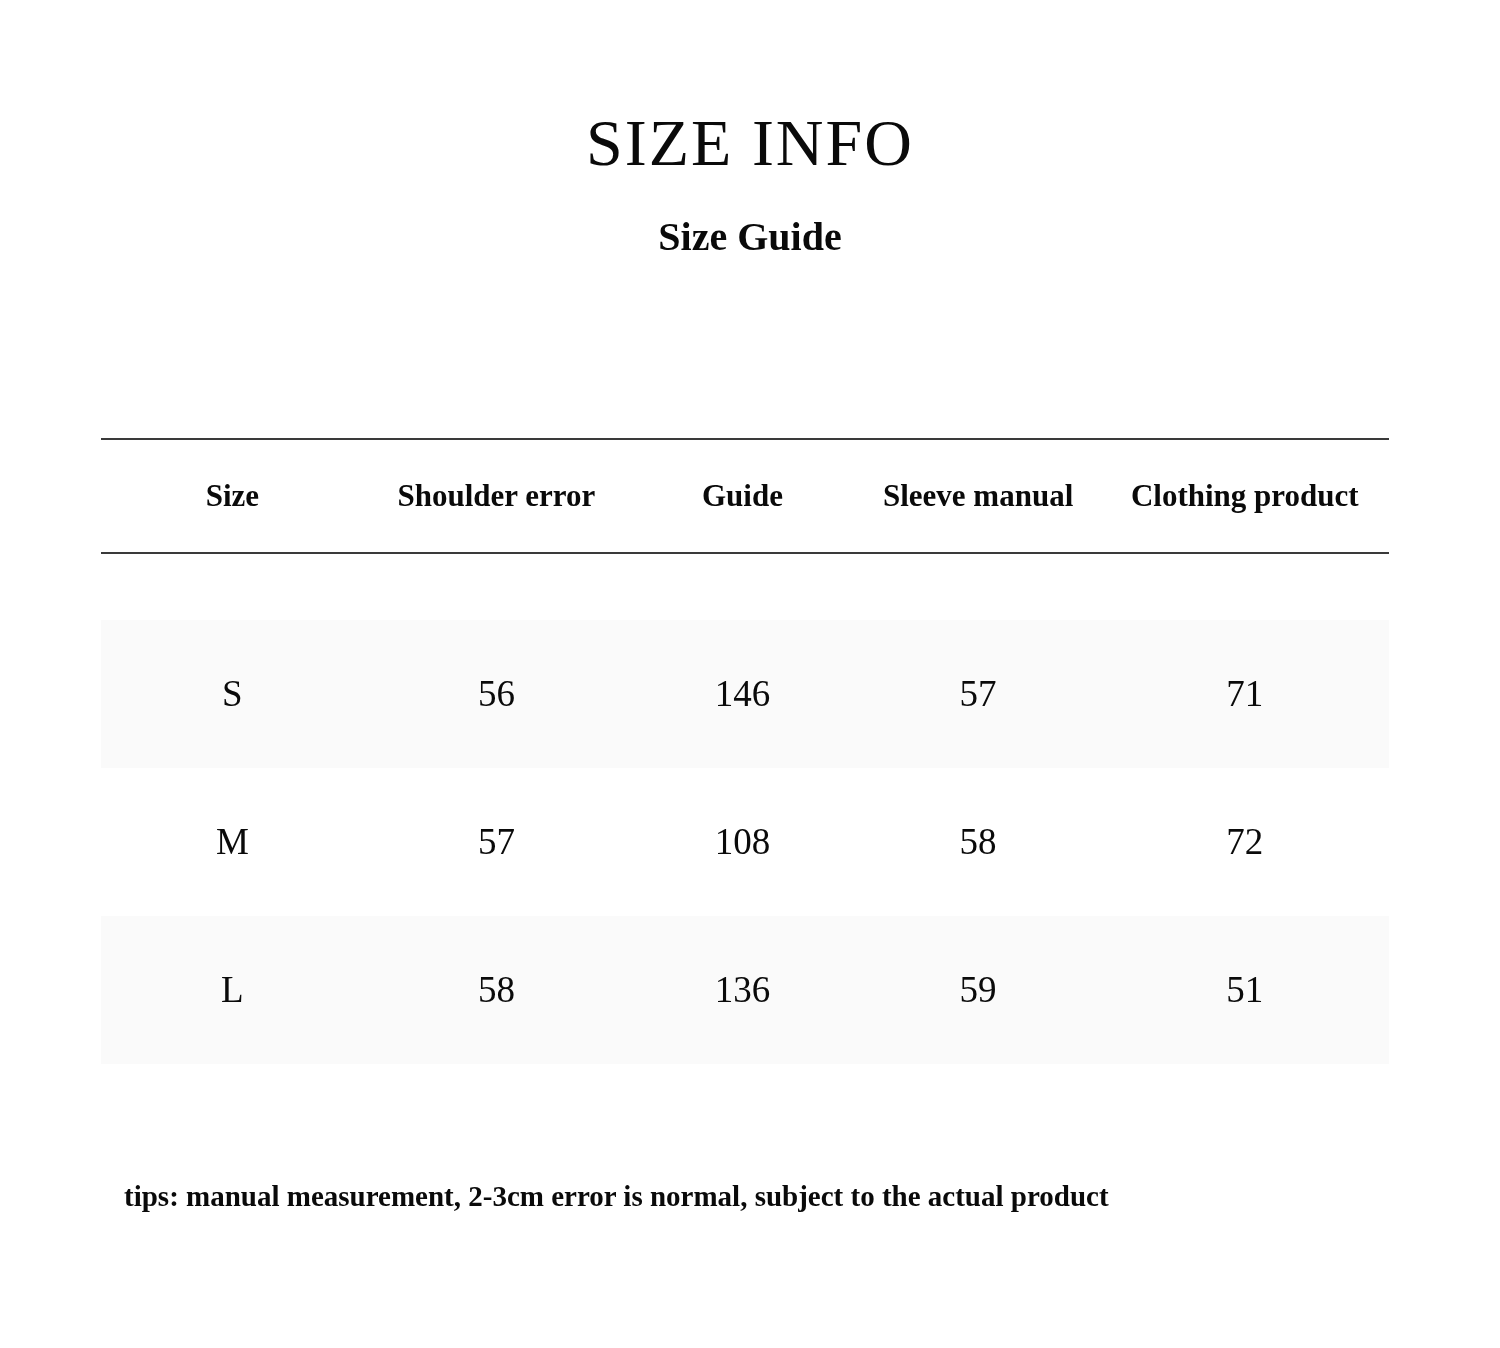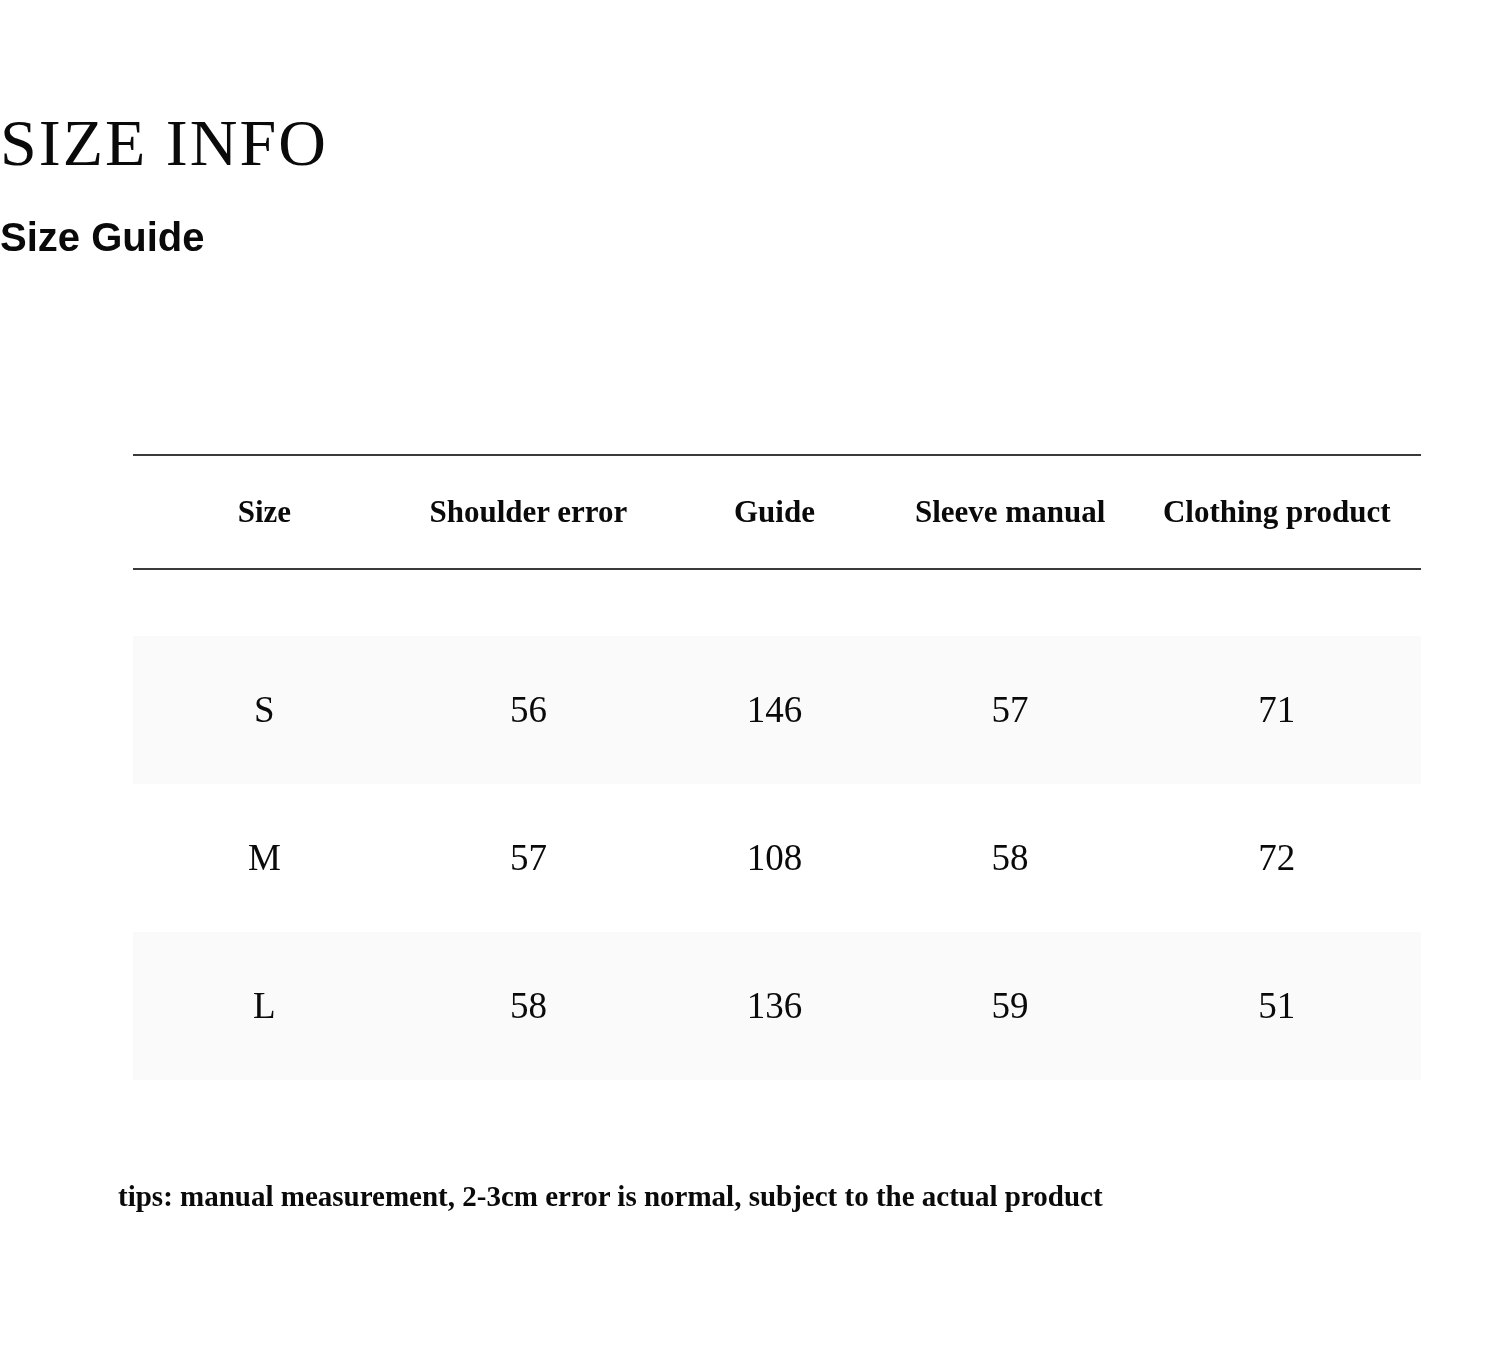--- a/index.html
+++ b/index.html
@@ -15,44 +15,43 @@
     position: relative;
     overflow: hidden;
   }
   .page {
     width: 1500px;
     height: 1348px;
     box-sizing: border-box;
     position: relative;
   }
   .title {
-    text-align: left;
+    text-align: center;
     font-size: 66px;
     letter-spacing: 2px;
     font-weight: 400;
     margin: 0;
     padding-top: 108px;
     line-height: 1.05;
     font-family: "Liberation Serif", "DejaVu Serif", serif;
   }
   .subtitle {
-    text-align: left;
+    text-align: center;
     font-size: 40px;
     font-weight: 700;
     margin: 0;
     padding-top: 38px;
     line-height: 1.1;
-    font-family: Liberation Sans, sans-serif;
+    font-family: Liberation Serif, serif;
   }
   .table-wrap {
     position: absolute;
-    left: 133px;
+    left: 101px;
     top: 438px;
     width: 1288px;
-    margin-top: 16px;
   }
   table.size-table {
     border-collapse: collapse;
     width: 100%;
     table-layout: fixed;
   }
   table.size-table thead tr {
     border-top: 2px solid #3a3a3a;
     border-bottom: 2px solid #3a3a3a;
   }
@@ -81,21 +80,21 @@
     background: transparent;
     padding: 0;
   }
   col.c-size { width: 20.4%; }
   col.c-shoulder { width: 20.6%; }
   col.c-bust { width: 17.6%; }
   col.c-sleeve { width: 19.0%; }
   col.c-length { width: 22.4%; }
   .tips {
     position: absolute;
-    left: 118px;
+    left: 124px;
     top: 1178px;
     width: 1300px;
     font-size: 29px;
     font-weight: 700;
     line-height: 1.3;
     text-align: left;
     font-family: "Liberation Serif", "DejaVu Serif", serif;
   }
 </style>
 </head>

